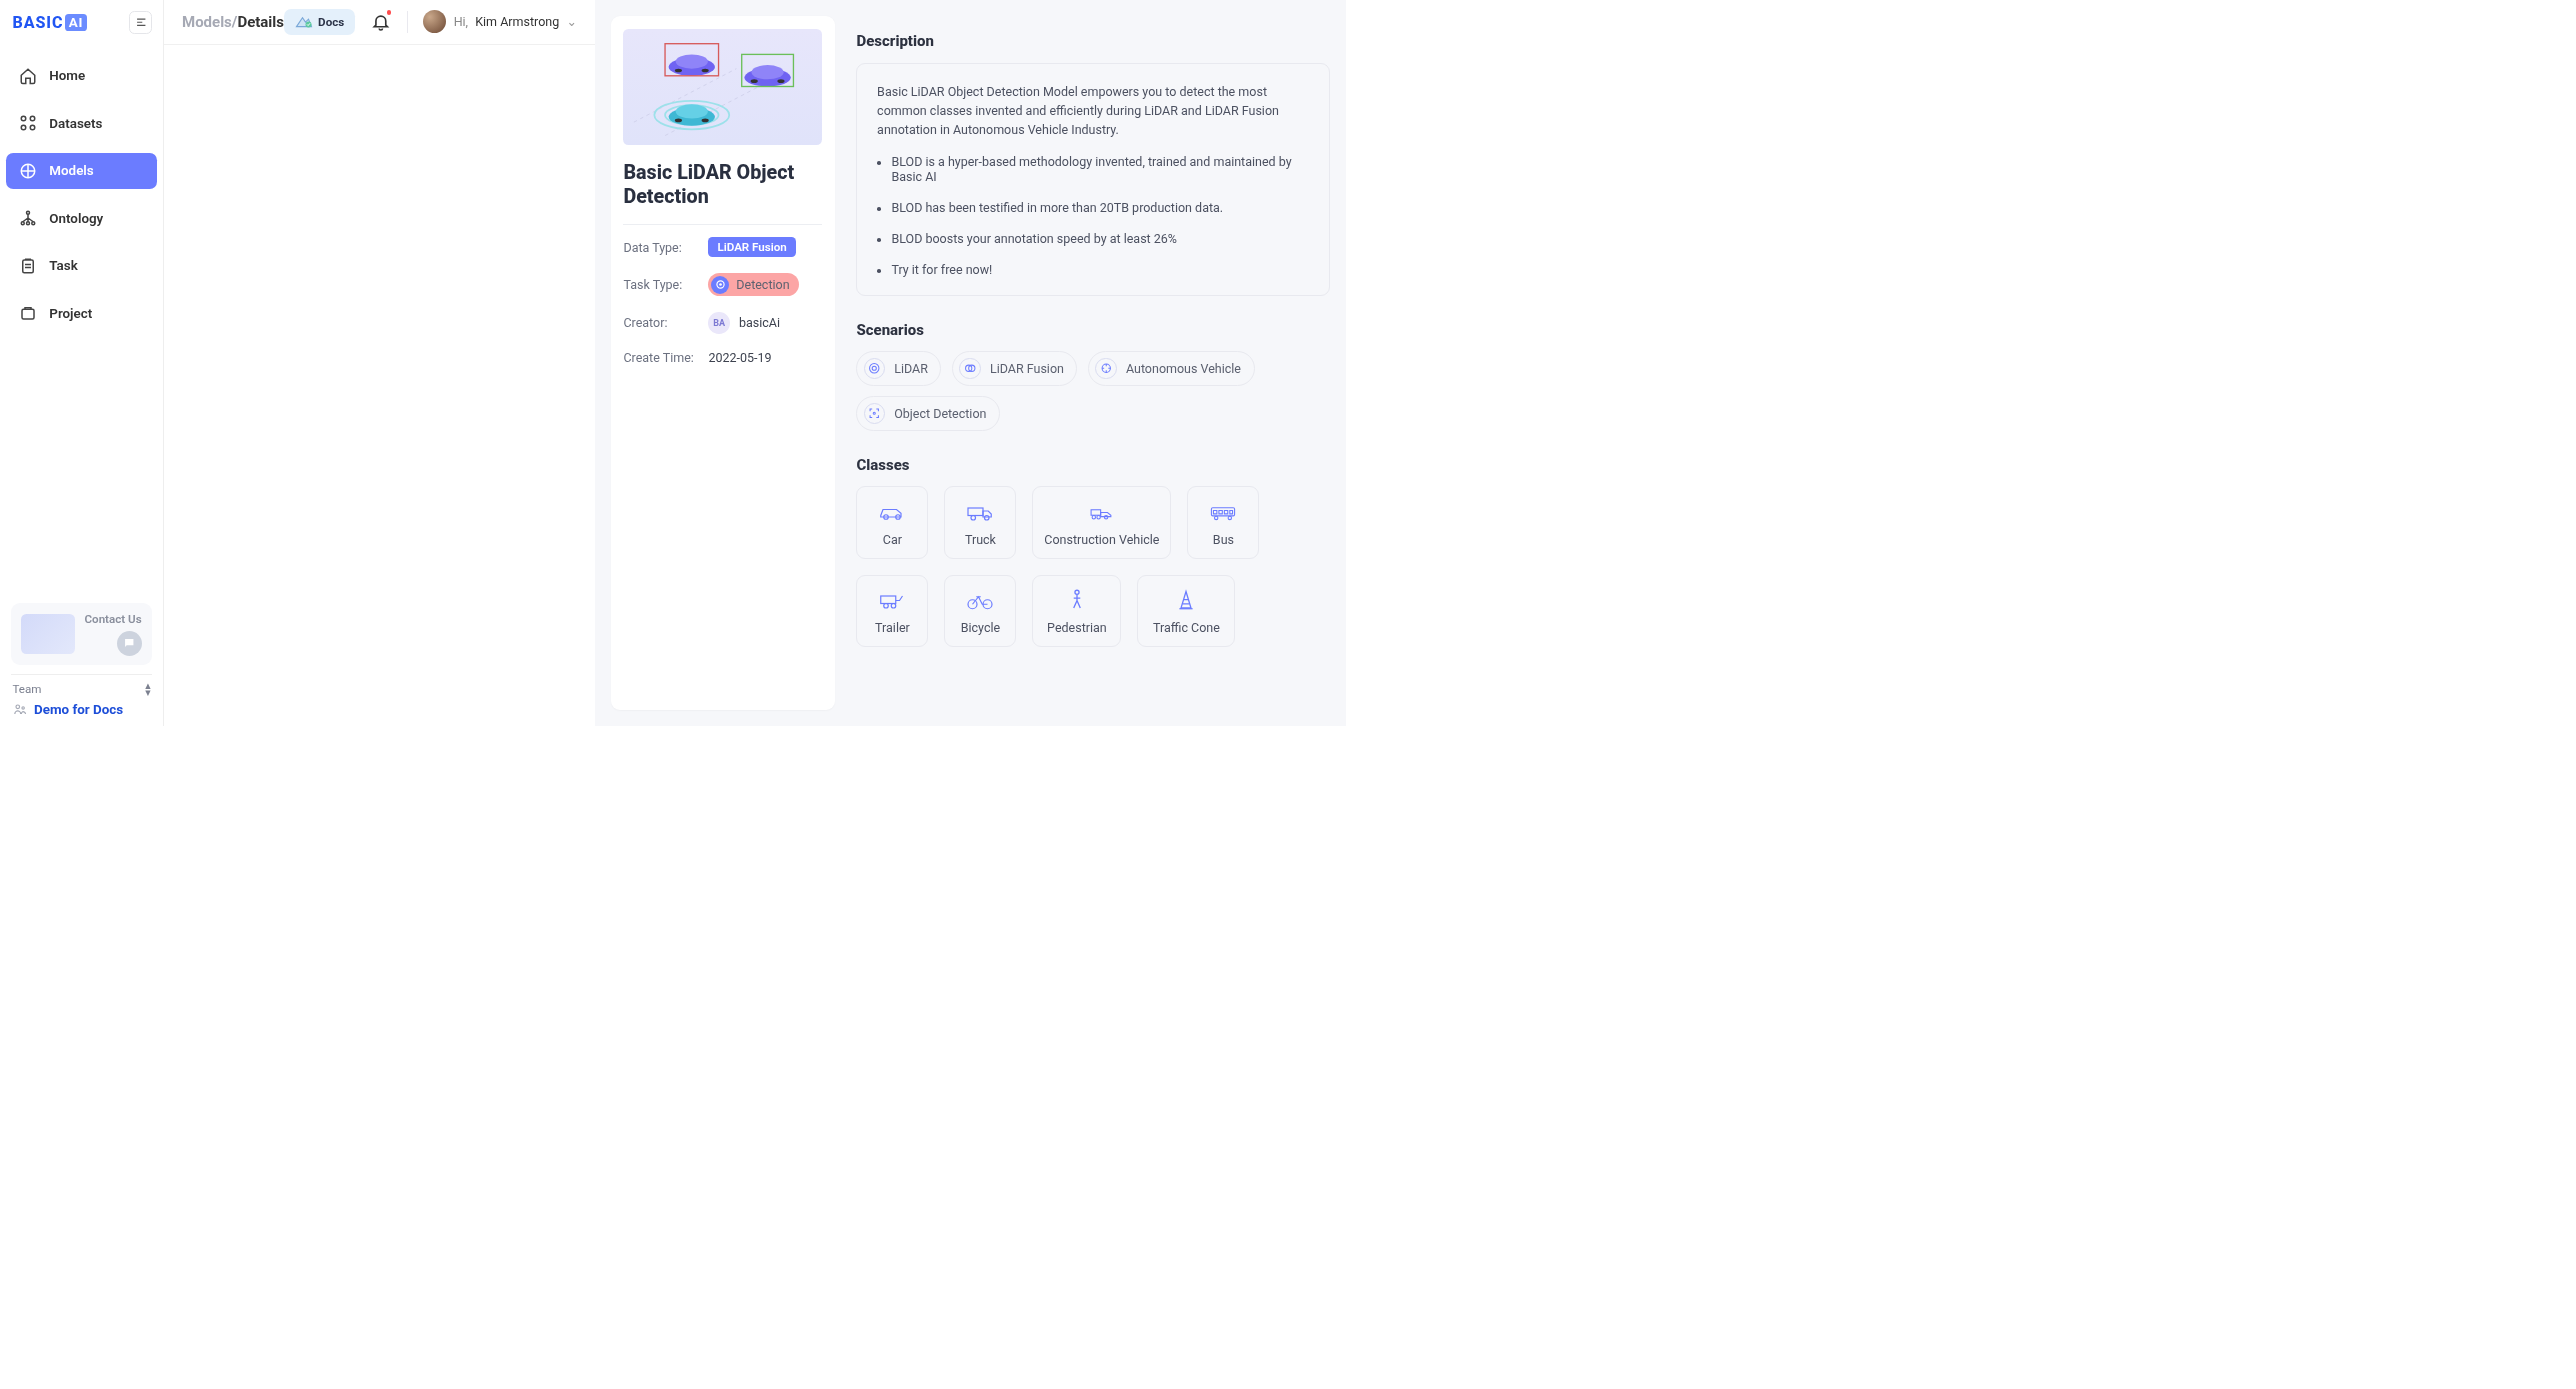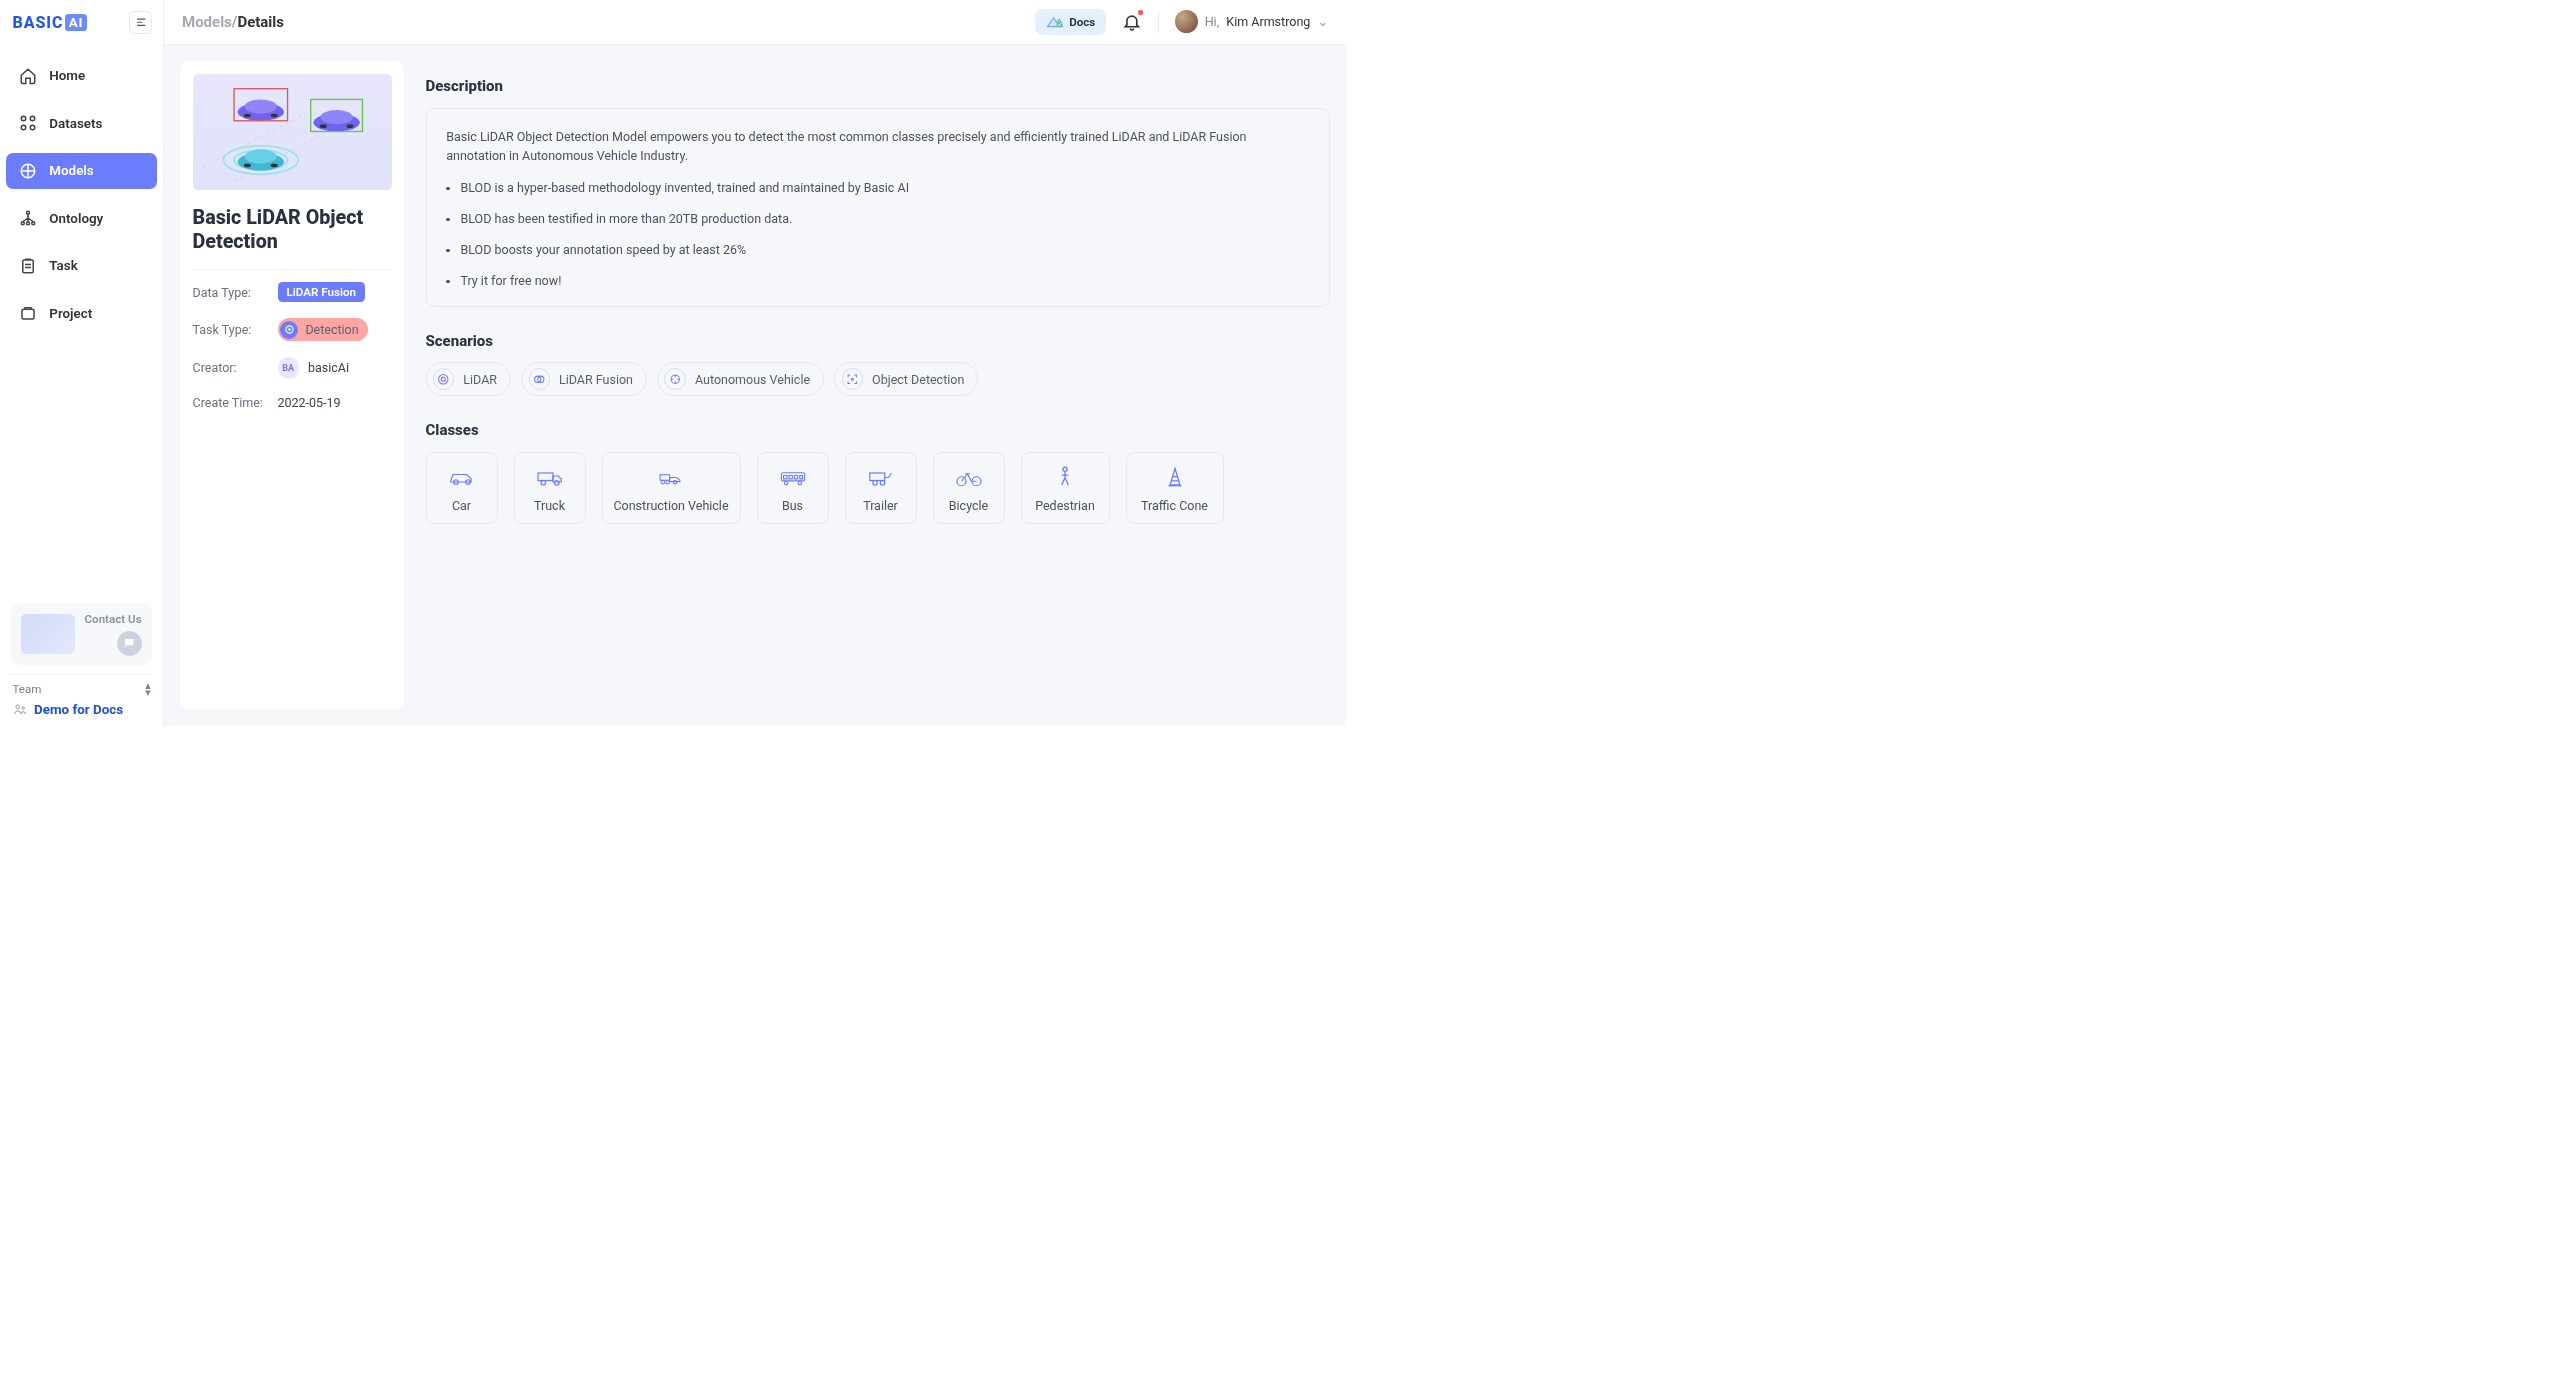--- a/index.html
+++ b/index.html
@@ -128,21 +128,21 @@
   padding: 0 12.5px 9px 12.5px;
   display: flex;
   align-items: center;
   font-weight: 700;
   font-size: 13.4px;
   color: #1d4ed8;
 }
 .team-name svg { width: 14.3px; height: 14.3px; margin-right: 7.2px; stroke: #a5a9b5; }
 
 
-.main { flex: 1; display: flex; flex-direction: column; background: #fff; }
+.main { flex: 1; display: flex; flex-direction: row; background: #fff; }
 
 
 .topbar {
   height: 45px;
   border-bottom: 0.9px solid #f0f0f0;
   display: flex;
   align-items: center;
   padding: 0 18px;
 }
 .breadcrumb { font-size: 15px; font-weight: 700; color: #a6a9b4; }
@@ -601,21 +601,21 @@
           <div class="meta-label">Create Time:</div>
           <span class="meta-value">2022-05-19</span>
         </div>
       </div>
 
       <div class="right-col">
 
         <div>
           <div class="section-title">Description</div>
           <div class="desc-box">
-            <p class="desc-p">Basic LiDAR Object Detection Model empowers you to detect the most common classes precisely and efficiently trained LiDAR and LiDAR Fusion annotation in Autonomous Vehicle Industry.</p>
+            <p class="desc-p">Basic LiDAR Object Detection Model empowers you to detect the most common classes invented and efficiently during LiDAR and LiDAR Fusion annotation in Autonomous Vehicle Industry.</p>
             <ul class="desc-ul">
               <li>BLOD is a hyper-based methodology invented, trained and maintained by Basic AI</li>
               <li>BLOD has been testified in more than 20TB production data.</li>
               <li>BLOD boosts your annotation speed by at least 26%</li>
               <li>Try it for free now!</li>
             </ul>
           </div>
         </div>
 
         <div>

